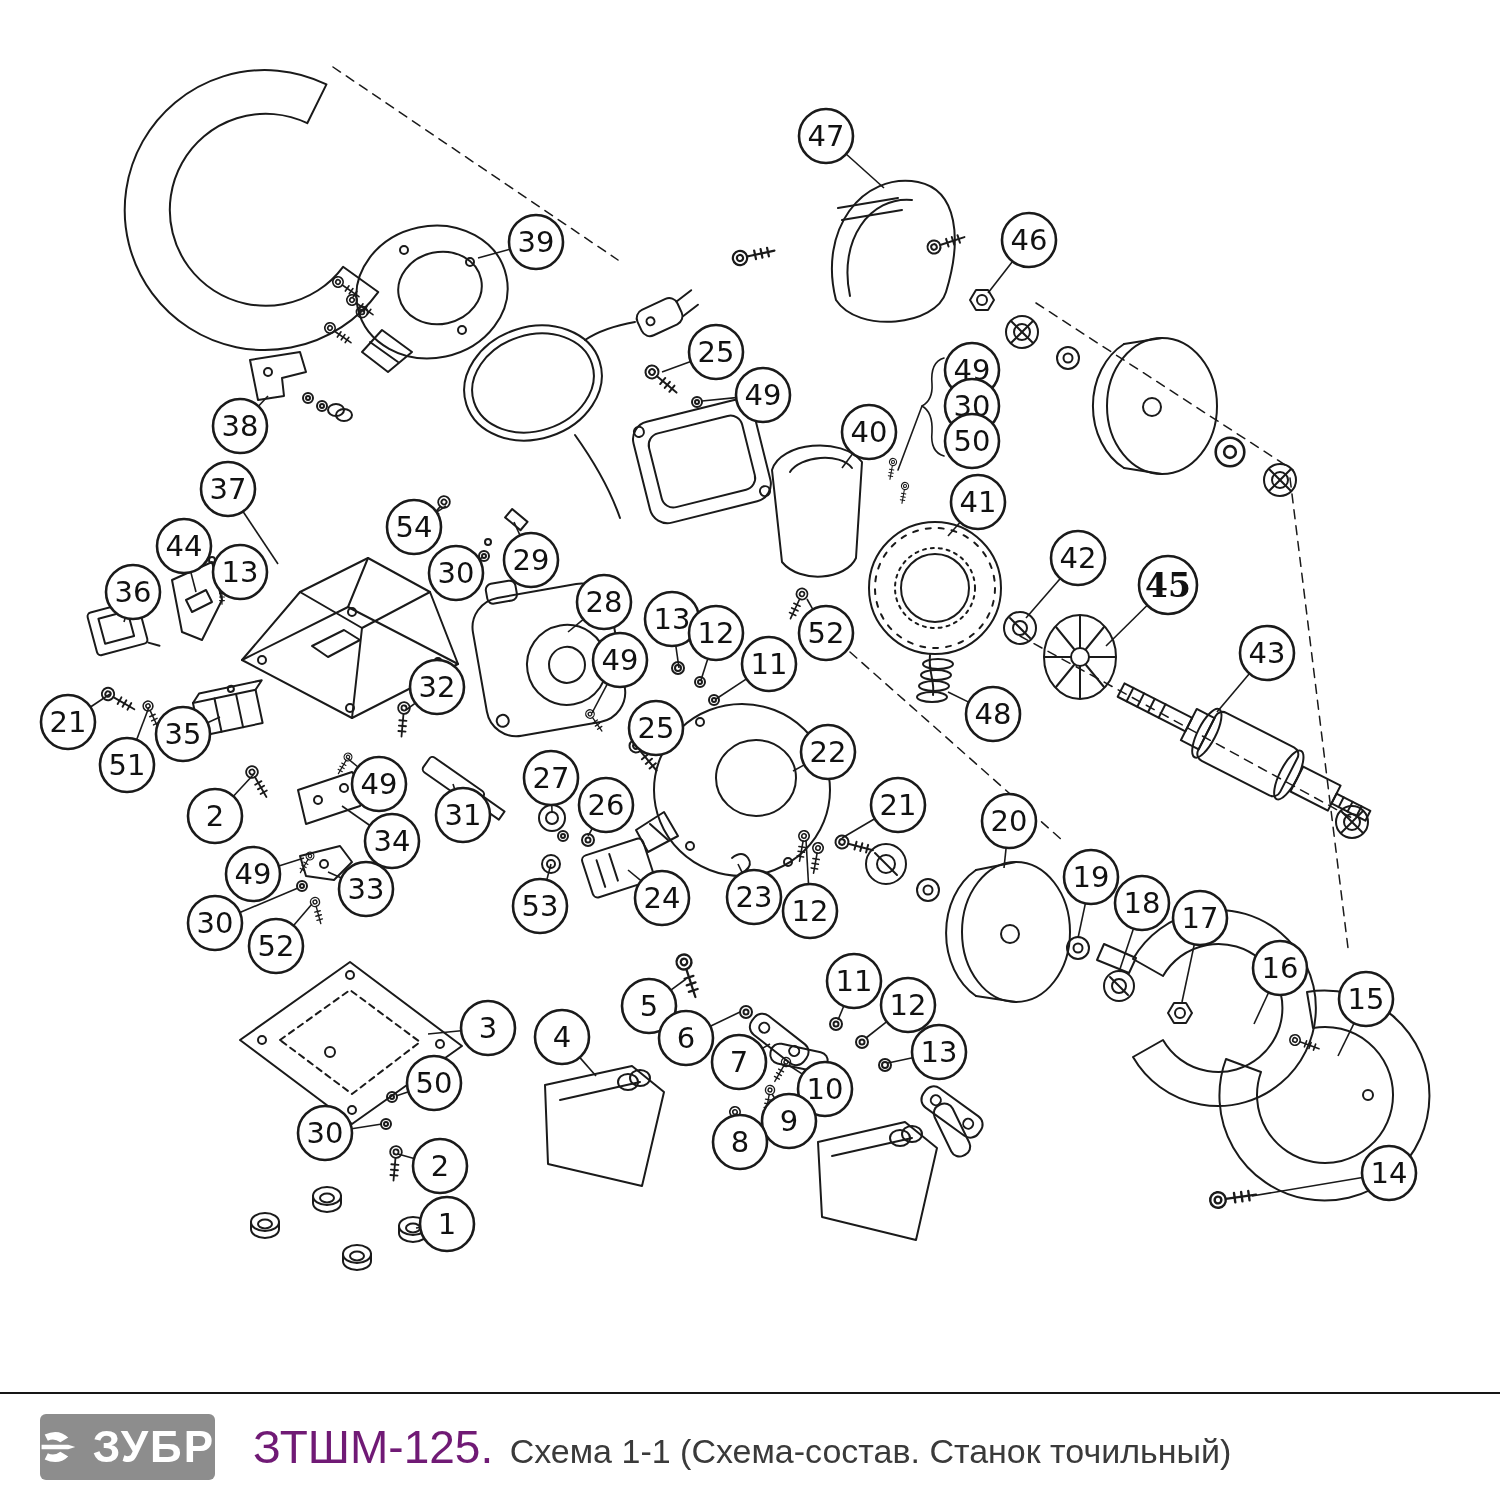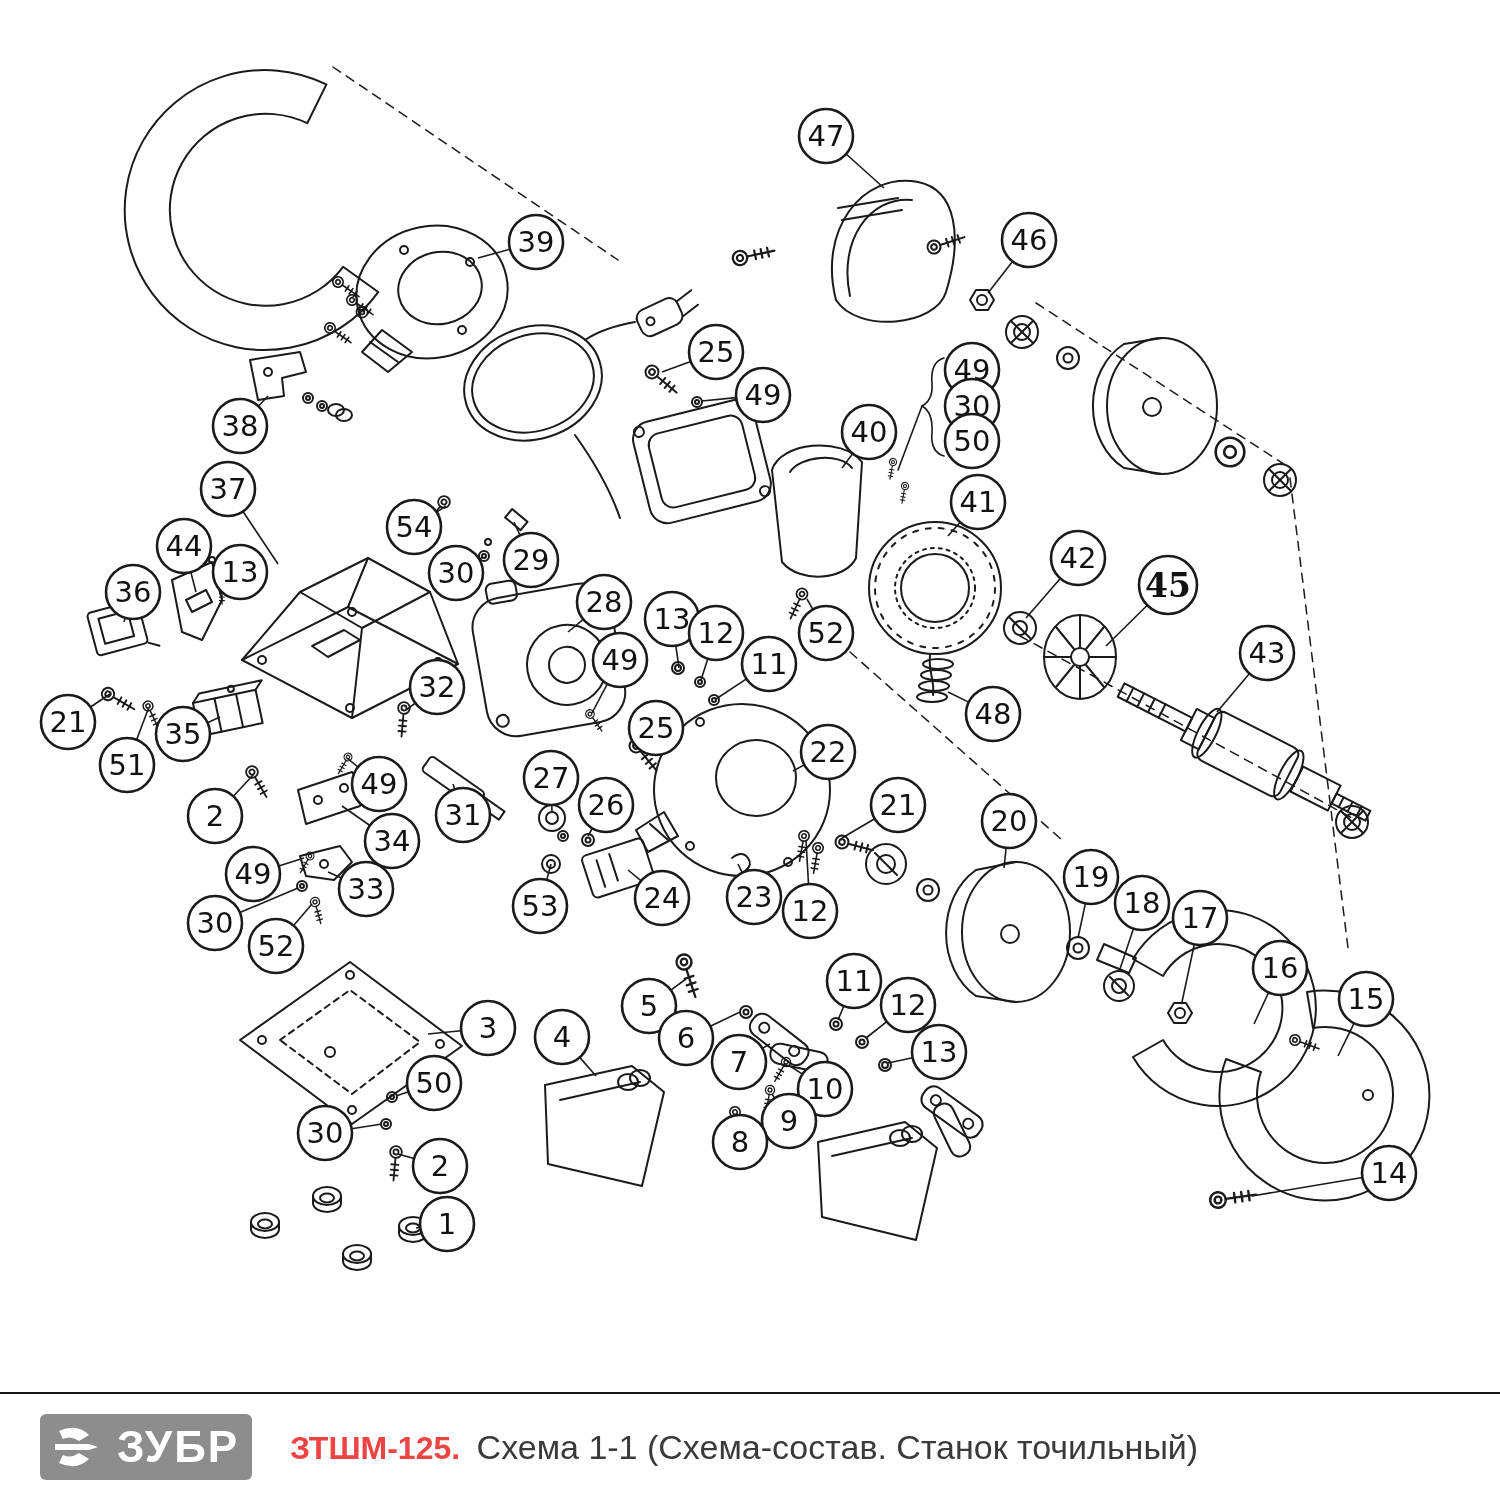--- a/index.html
+++ b/index.html
@@ -2,25 +2,25 @@
 <html><head>
 <meta charset="utf-8">
 <style>
   html,body{margin:0;padding:0;background:#fff;}
   .page{position:relative;width:1500px;height:1500px;background:#ffffff;overflow:hidden;
         font-family:"Liberation Sans",sans-serif;}
   #diagram{position:absolute;top:0;left:0;}
   .footer{position:absolute;left:0;top:1392px;width:1500px;height:108px;background:#fff;
           border-top:2px solid #161616;box-sizing:border-box;display:flex;align-items:center;
           padding:0 40px;gap:38px;}
-  .logo{width:212px;height:66px;background:#8d8d8d;border-radius:6px;display:flex;
+  .logo{width:175px;height:66px;background:#8d8d8d;border-radius:6px;display:flex;
         align-items:center;justify-content:center;gap:12px;flex:0 0 auto;}
   .logo-text{color:#ffffff;font-weight:bold;font-size:44px;letter-spacing:2px;line-height:1;}
   .title{font-size:34px;color:#2d2d2d;white-space:nowrap;}
-  .title .model{font-weight:bold;font-size:32px;color:#ef4444;}
+  .title .model{font-weight:normal;font-size:46px;color:#701a75;}
   .title .caption{margin-left:7px;color:#3a3a3a;}
 </style>
 </head>
 <body>
 
 <div class="page">
 
 <svg id="diagram" width="1500" height="1390" viewBox="0 0 1500 1390" xmlns="http://www.w3.org/2000/svg">
   <defs>
     <g id="g-screw">

